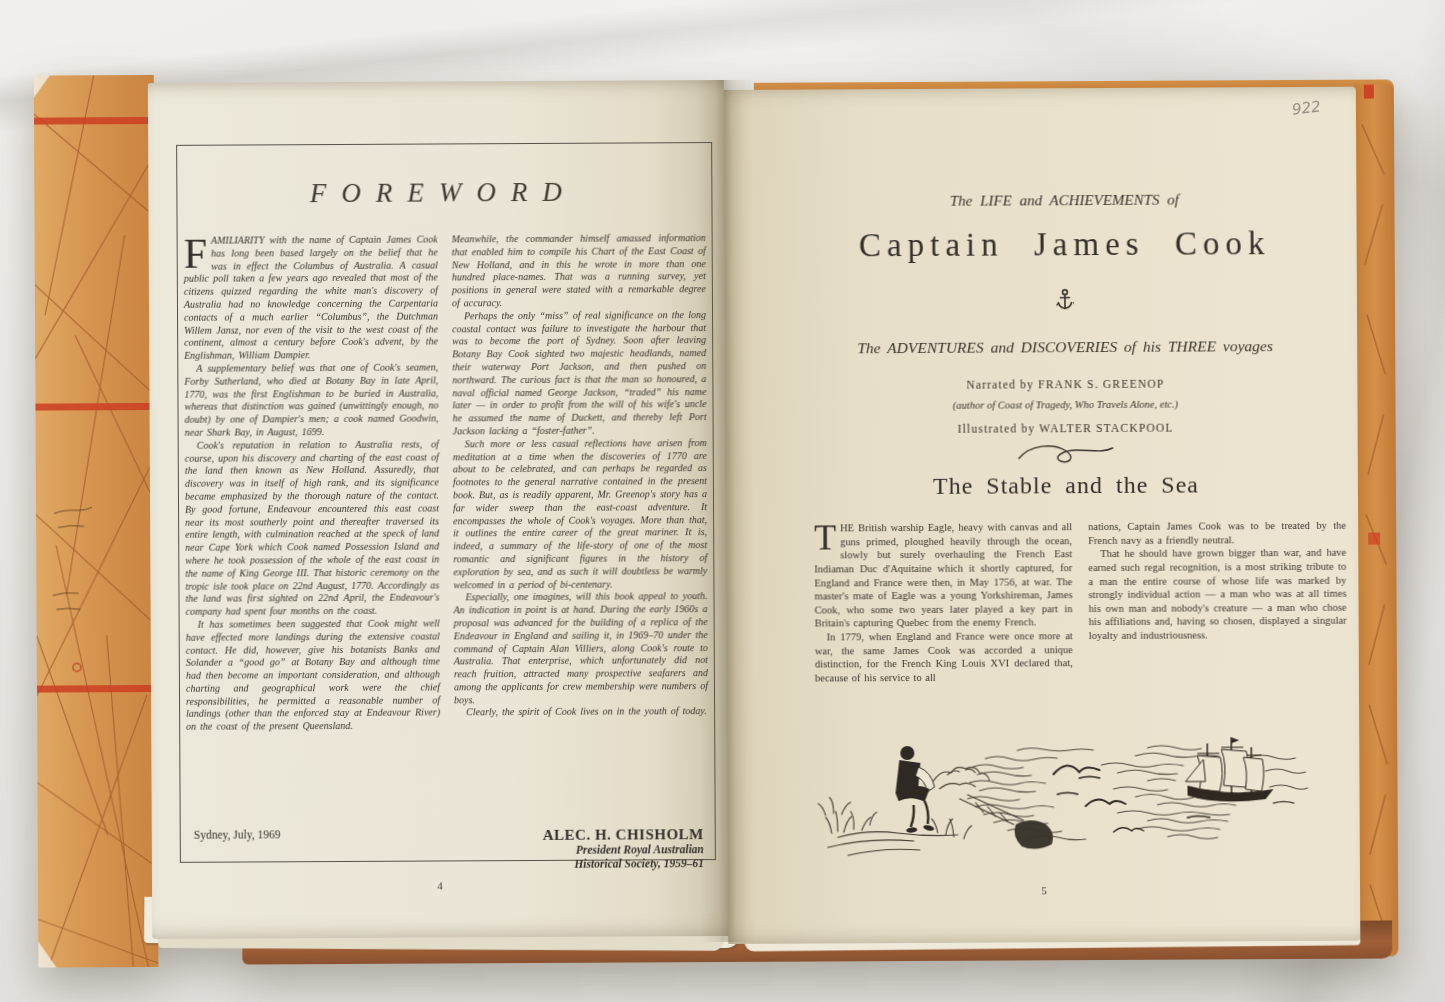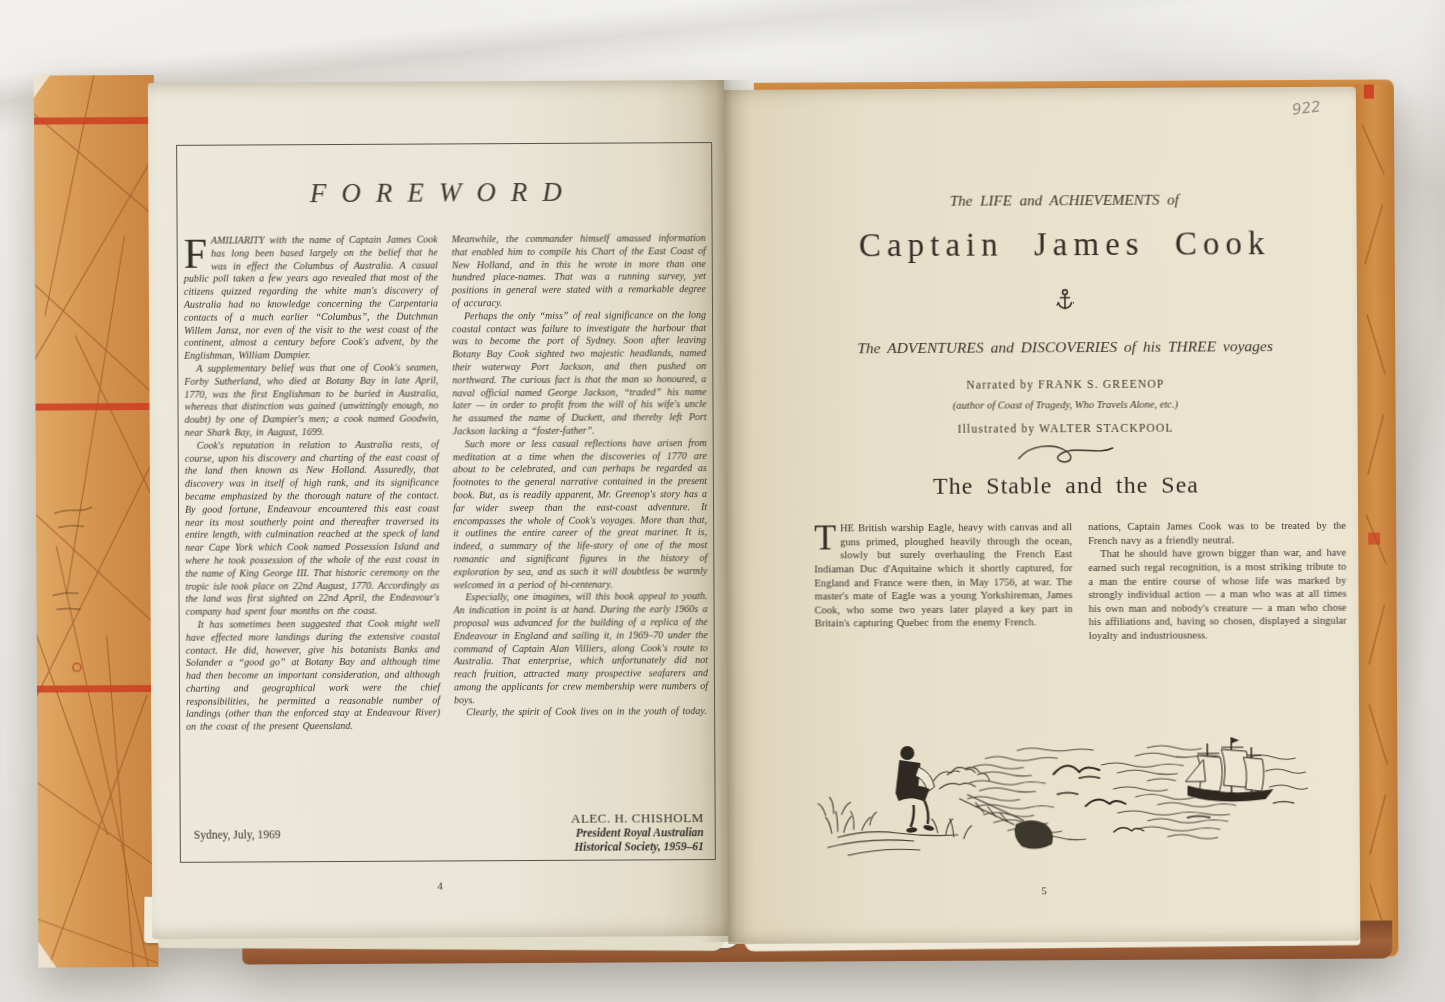--- a/index.html
+++ b/index.html
@@ -40,21 +40,21 @@
   .fw-title{position:absolute;left:28px;top:96px;width:534px;text-align:center;
     font-style:italic;font-size:27px;letter-spacing:15px;color:#3f3a31;}
   .fw-cols{position:absolute;left:35px;top:152px;width:522px;display:flex;gap:14px;}
   .fw-col{width:254px;font-style:italic;font-size:10px;line-height:1.28;color:#38342b;
     text-align:justify;word-spacing:1.5px;}
   .fw-col p{margin:0;text-indent:12px;}
   .fw-col p.first{text-indent:0;}
   .dropcap{float:left;font-size:42px;line-height:0.78;padding:3px 4px 0 0;font-style:normal;color:#33302a;}
   .dateline{position:absolute;left:42px;top:746px;font-size:11.5px;color:#38342b;}
   .signature{position:absolute;right:24px;top:730px;text-align:right;color:#33302a;}
-  .sig-name{font-weight:normal;font-size:13px;letter-spacing:0.5px;}
+  .sig-name{font-weight:bold;font-size:15px;letter-spacing:0.5px;margin-top:16px;}
   .sig-line{font-weight:bold;font-style:italic;font-size:11.5px;line-height:1.2;}
   .pnum{position:absolute;width:100%;text-align:center;font-size:11px;color:#3a362e;}
   .pnum.left{left:0;top:798px;}
   .pnum.right{left:0;top:796px;}
   
   .rp-head{position:absolute;left:50px;top:0;width:580px;text-align:center;color:#3a352c;}
   .series{position:absolute;left:0;width:100%;top:104px;font-style:italic;font-size:15px;word-spacing:4px;}
   .big-title{position:absolute;left:0;width:100%;top:138px;font-size:33px;letter-spacing:6px;word-spacing:16px;color:#35302a;}
   .anchor-wrap{position:absolute;left:0;width:100%;top:200px;}
   .subtitle{position:absolute;left:0;width:100%;top:250px;font-style:italic;font-size:15.5px;word-spacing:3px;}
@@ -190,20 +190,21 @@
         <svg width="110" height="26" viewBox="0 0 110 26">
           <path d="M8,16 C20,2 42,1 54,8 C66,15 58,22 50,19 C42,16 50,8 66,8 C82,8 92,11 102,6" stroke="#3a352c" stroke-width="1.4" fill="none" stroke-linecap="round"></path>
         </svg>
       </div>
       <div class="chapter">The Stable and the Sea</div>
     </div>
 
     <div class="ch-cols">
       <div class="ch-col">
         <p class="first"><span class="dropcap2">T</span><span>HE British warship Eagle, heavy with canvas and all guns primed, ploughed heavily through the ocean, slowly but surely overhauling the French East Indiaman Duc d'Aquitaine which it shortly captured, for England and France were then, in May 1756, at war. The master's mate of Eagle was a young Yorkshireman, James Cook, who some two years later played a key part in Britain's capturing Quebec from the enemy French.</span></p>
+        <p>In 1779, when England and France were once more at war, the same James Cook was accorded a unique distinction, for the French King Louis XVI declared that, because of his service to all</p>
       </div>
       <div class="ch-col">
         <p class="first">nations, Captain James Cook was to be treated by the French navy as a friendly neutral.</p>
         <p>That he should have grown bigger than war, and have earned such regal recognition, is a most striking tribute to a man the entire course of whose life was marked by strongly individual action — a man who was at all times his own man and nobody's creature — a man who chose his affiliations and, having so chosen, displayed a singular loyalty and industriousness.</p>
       </div>
     </div>
 
     <div class="illustration">
       <svg width="500" height="145" viewBox="0 0 500 145">
         <g stroke="#332d24" stroke-width="1.1" fill="none" opacity="0.9" stroke-linecap="round">

